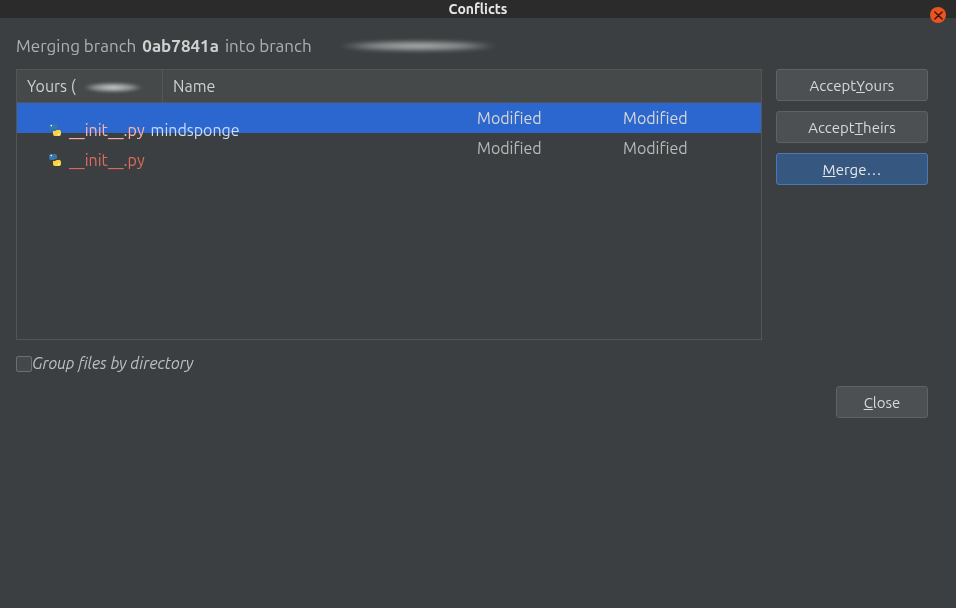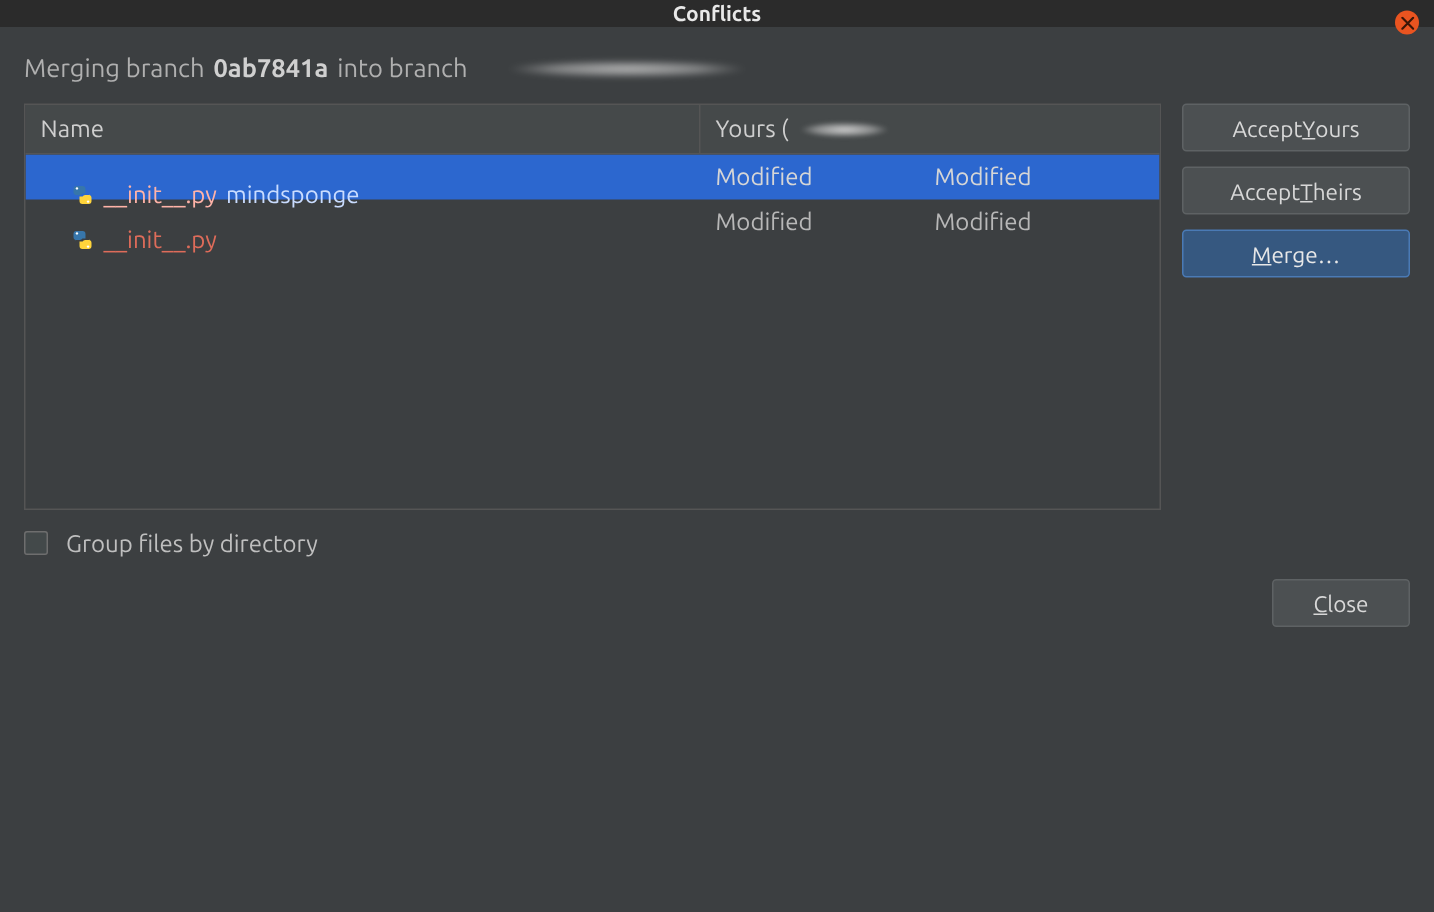--- a/index.html
+++ b/index.html
@@ -31,21 +31,21 @@
     height: 16px;
     background: #e95420;
     border-radius: 50%;
     display: flex;
     align-items: center;
     justify-content: center;
     cursor: pointer;
   }
   .titlebar-close svg { width: 9px; height: 9px; }
   .content {
-    padding: 18px 16px 12px 16px;
+    padding: 18px 28px 12px 16px;
     display: flex;
     flex-direction: column;
     height: 412px;
   }
   .merge-text {
     color: #b0b0b0;
     font-size: 17px;
     margin-bottom: 14px;
     display: flex;
     align-items: center;
@@ -142,25 +142,26 @@
     justify-content: center;
   }
   .btn.primary {
     background: #365880;
     border: 1px solid #4a7ab5;
     color: #e8e8e8;
   }
   .btn .u { text-decoration: underline; }
   .checkbox-row {
     display: flex;
-    align-items: flex-start;
-    gap: 12px;
+    align-items: flex-end;
+    gap: 0;
     margin-top: 14px;
     color: #bfbfbf;
     font-size: 16px;
+    font-style: italic;
   }
   .checkbox {
     width: 16px; height: 16px;
     border: 1px solid #6e6e6e;
     background: #43494a;
     border-radius: 2px;
   }
   .footer {
     display: flex;
     justify-content: flex-end;
@@ -185,24 +186,24 @@
   <div class="merge-text">
     <span>Merging branch</span>
     <span class="bold">0ab7841a</span>
     <span>into branch</span>
     <span class="smudge"></span>
   </div>
 
   <div class="main-row">
     <div class="table-wrap">
       <div class="thead">
-        <div class="th col-name">Name</div>
         <div class="th col-yours">
           <span>Yours (</span><span class="smudge2"></span>
         </div>
+        <div class="th col-name">Name</div>
       </div>
       <div class="tbody" id="tbody">
           <div class="tr selected">
             <div class="td td-name">
               <span class="py-icon">
                 <svg viewBox="0 0 16 16">
                   <rect x="2" y="2" width="6" height="6" rx="2" fill="#3776ab"></rect>
                   <rect x="8" y="8" width="6" height="6" rx="2" fill="#ffd43b"></rect>
                   <rect x="5" y="5" width="6" height="6" rx="2" fill="#3c3f41" fill-opacity="0"></rect>
                   <path d="M5 2 h3 a2 2 0 0 1 2 2 v3 h-5 a2 2 0 0 0 -2 2 v-5 a2 2 0 0 1 2 -2 z" fill="#3776ab"></path>

